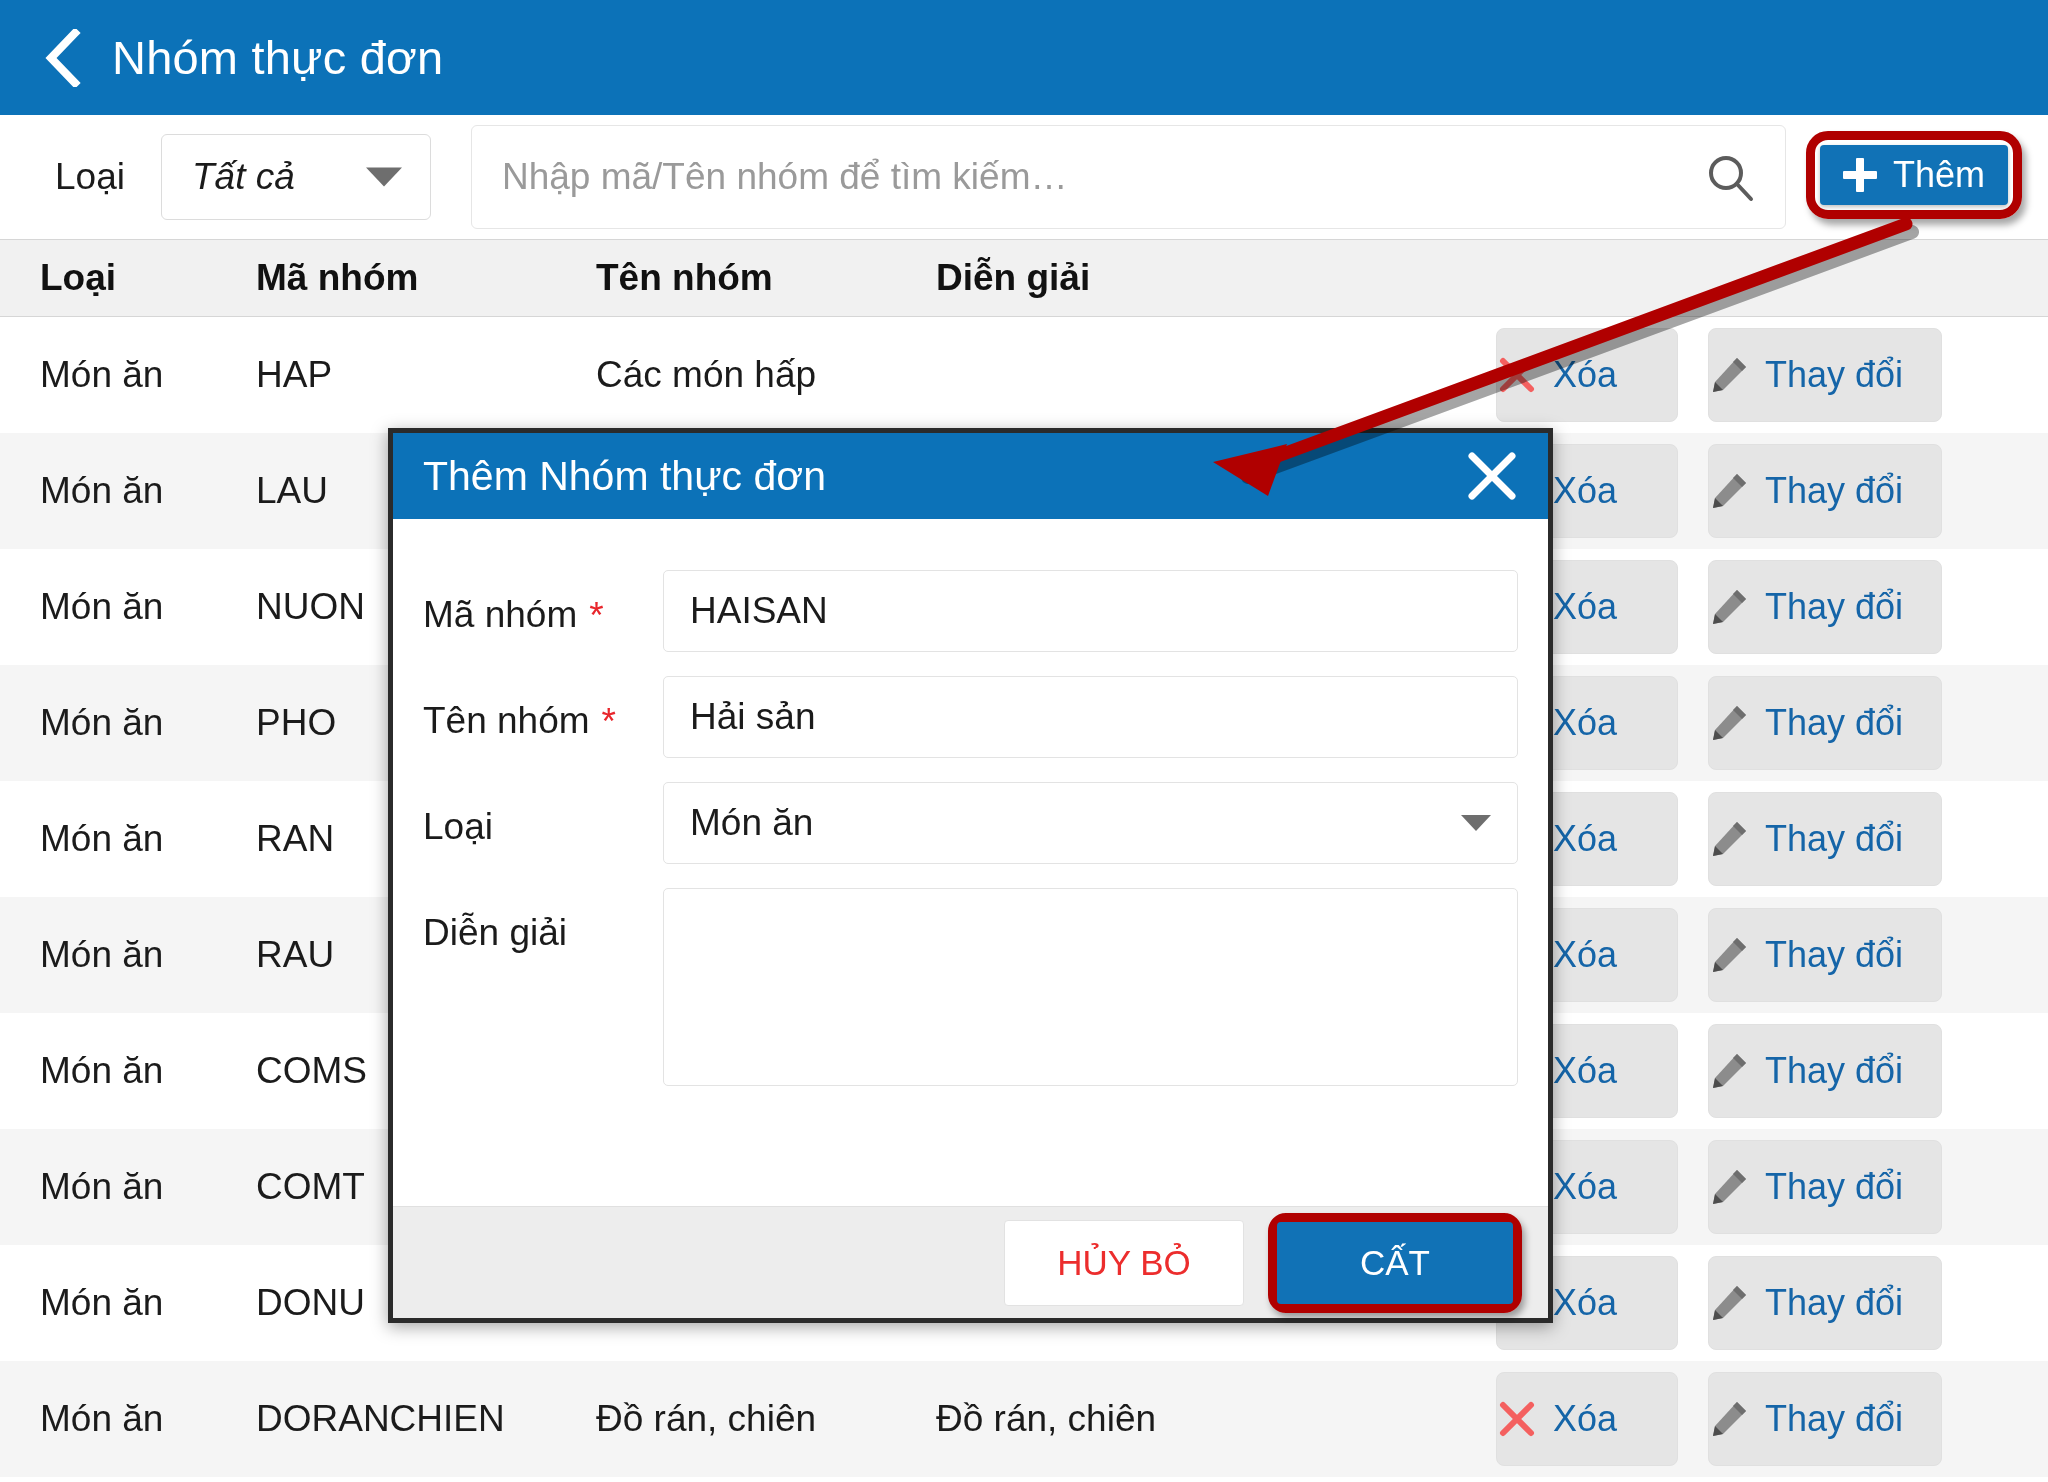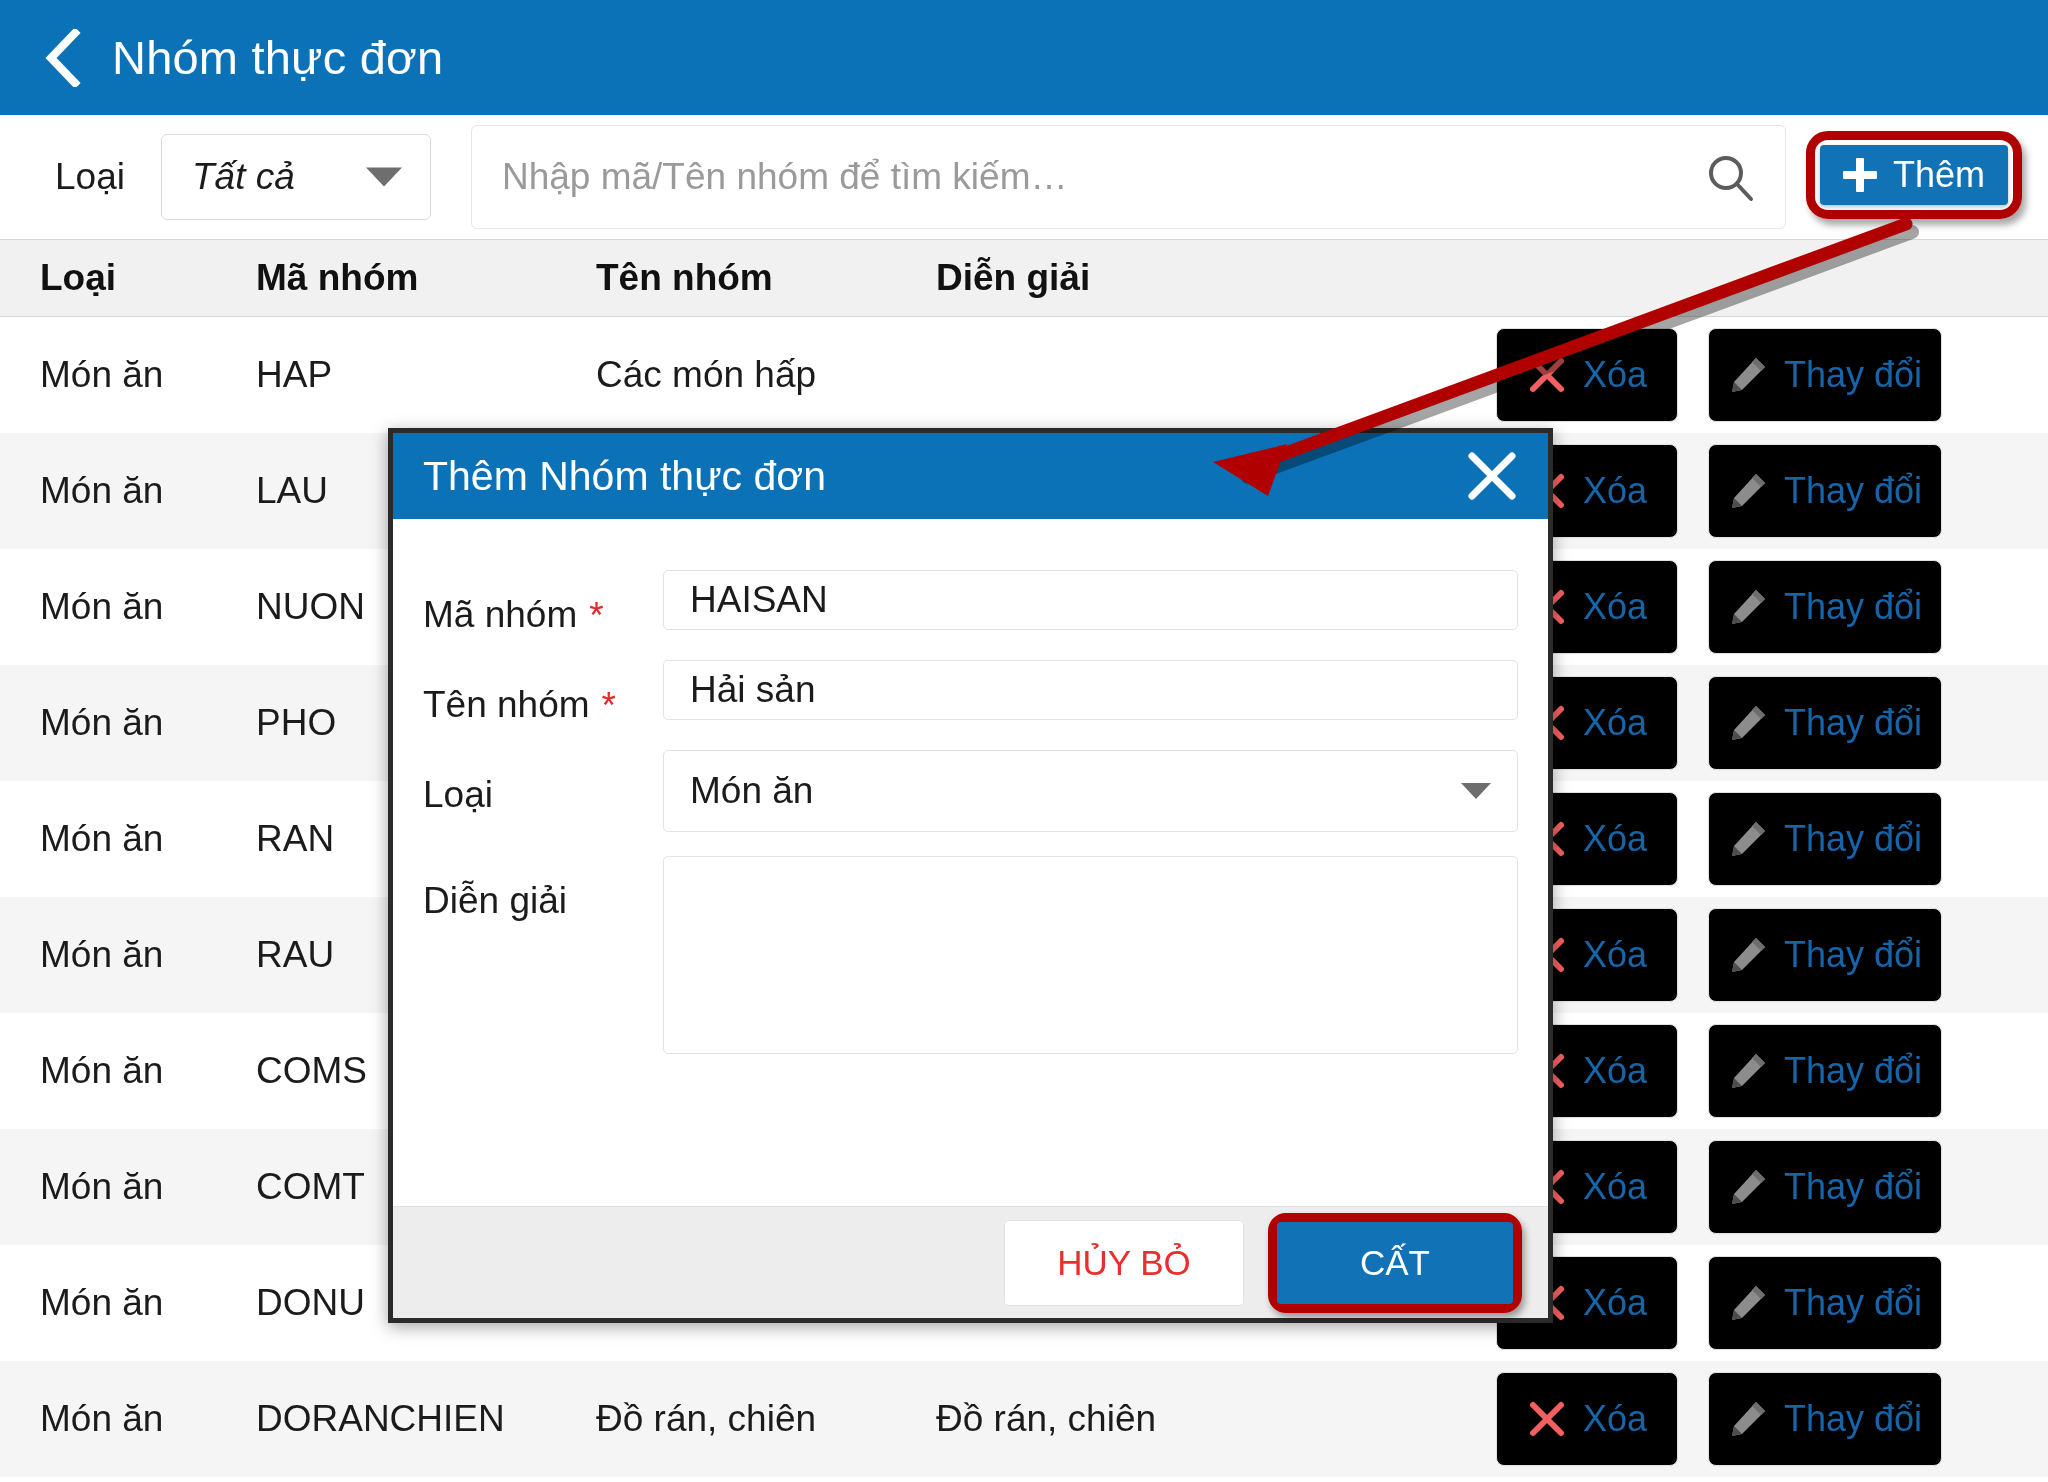--- a/index.html
+++ b/index.html
@@ -148,24 +148,24 @@
     white-space: nowrap; overflow: hidden;
   }
   .c-loai  { width: 256px; padding-left: 40px; }
   .c-ma    { width: 340px; }
   .c-ten   { width: 340px; }
   .c-dien  { width: 560px; }
   .c-act   { flex: 1; display: flex; align-items: center; gap: 30px; }
 
   .act-btn {
     width: 182px; height: 94px;
-    background: #000000;
+    background: #e5e5e5;
     border: 1px solid #e0e0e0;
     border-radius: 8px;
-    display: flex; align-items: center; justify-content: center;
+    display: flex; align-items: center; 
     gap: 16px;
     cursor: pointer;
   }
   .act-btn.wide { width: 234px; }
   .act-label {
     font-size: 36px; color: #1565a8; white-space: nowrap;
   }
   .x-icon { width: 40px; height: 40px; flex: none; }
   .pencil-icon { width: 40px; height: 40px; flex: none; }
 
@@ -209,21 +209,21 @@
   .flabel {
     width: 240px; flex: none;
     font-size: 37px; color: #1b1b1b;
     padding-top: 24px;
     display: flex; align-items: center; gap: 12px;
     white-space: nowrap;
   }
   .req { color: #e8262c; font-size: 37px; line-height: 1; }
   .fctl { flex: 1; position: relative; }
   .ftext {
-    width: 100%; height: 60px;
+    width: 100%; height: 82px;
     border: 1px solid #e3e3e3;
     border-radius: 5px;
     background: #ffffff;
     font-family: inherit;
     font-size: 37px; color: #1b1b1b;
     padding: 0 26px;
     outline: none;
   }
   .fselect {
     width: 100%; height: 82px;

